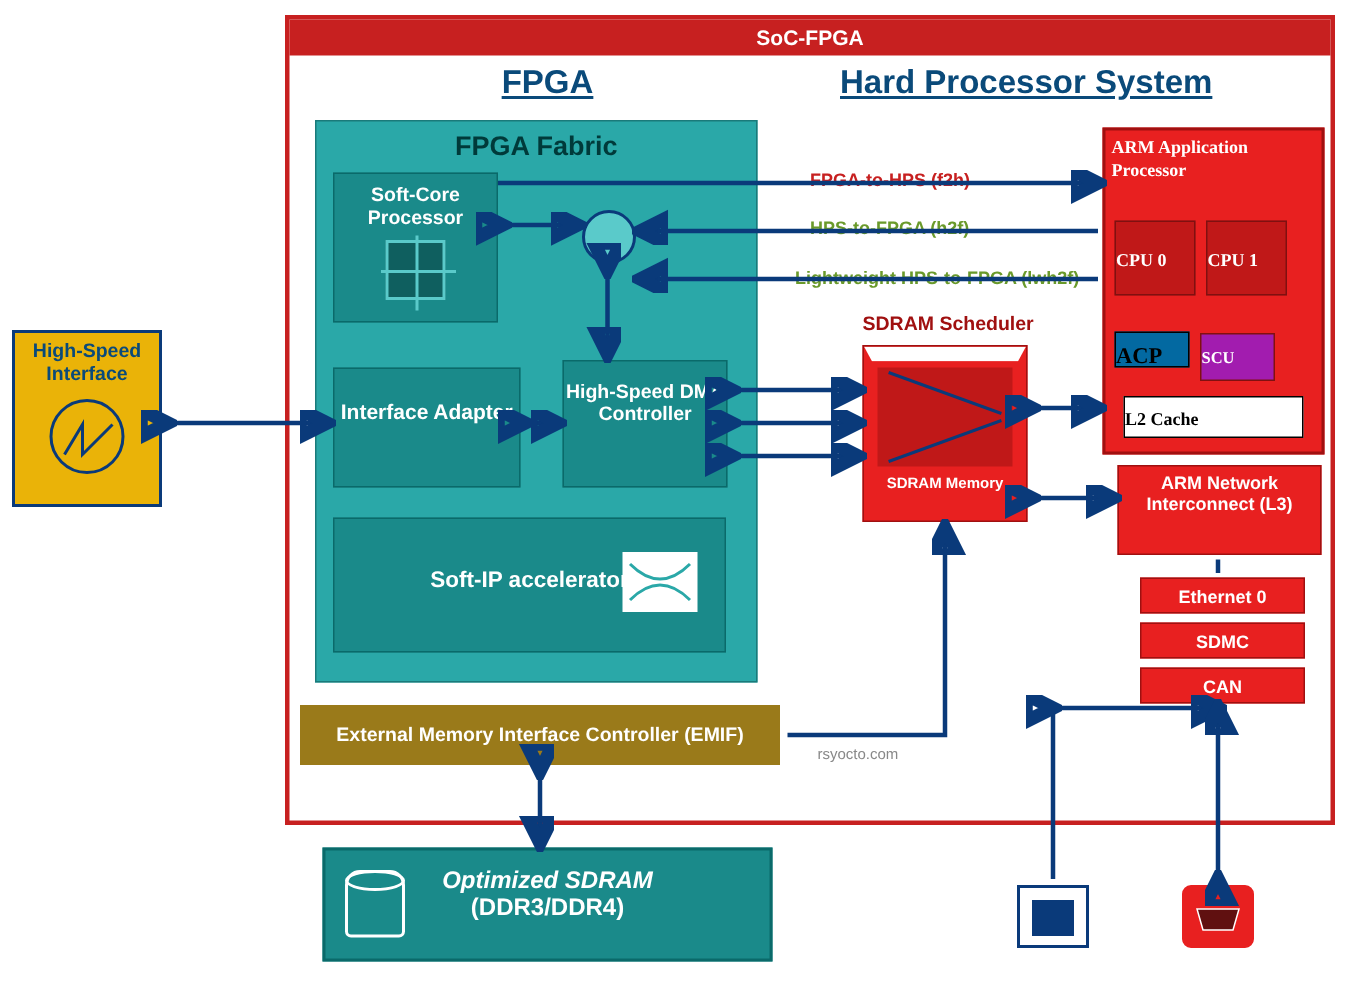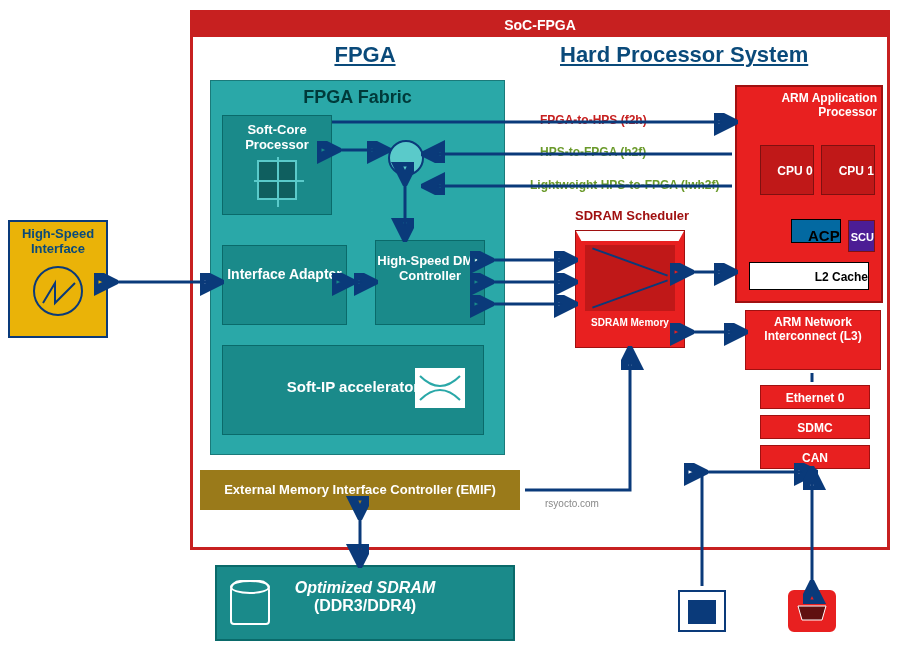--- a/index.html
+++ b/index.html
@@ -15,24 +15,24 @@
 .chip-icon::before, .chip-icon::after { content: ""; position: absolute; background: #5acaca; }
 .chip-icon::before { width: 50px; height: 2px; top: 50%; left: -5px; }
 .chip-icon::after { width: 2px; height: 50px; left: 50%; top: -5px; }
 .bus-circle { position: absolute; left: 388px; top: 140px; width: 36px; height: 36px; border: 2px solid #0a3a7a; border-radius: 50%; background: #5acaca; }
 .interface-adapter { position: absolute; left: 222px; top: 245px; width: 125px; height: 80px; background: #1a8a8a; border: 1px solid #0a6a6a; color: #fff; text-align: center; font-size: 14px; font-weight: bold; padding-top: 20px; }
 .dma { position: absolute; left: 375px; top: 240px; width: 110px; height: 85px; background: #1a8a8a; border: 1px solid #0a6a6a; color: #fff; text-align: center; font-size: 13px; font-weight: bold; padding-top: 12px; }
 .soft-ip { position: absolute; left: 222px; top: 345px; width: 262px; height: 90px; background: #1a8a8a; border: 1px solid #0a6a6a; color: #fff; text-align: center; font-size: 15px; font-weight: bold; padding-top: 32px; position: absolute; }
 .soft-ip-icon { position: absolute; right: 18px; top: 22px; width: 50px; height: 40px; background: #fff; }
 .emif { position: absolute; left: 200px; top: 470px; width: 320px; height: 40px; background: #9a7a1a; color: #fff; text-align: center; font-size: 13px; font-weight: bold; line-height: 40px; }
 .hps-title { position: absolute; left: 560px; top: 42px; color: #0a4a7a; font-size: 22px; font-weight: bold; text-decoration: underline; }
-.arm-proc { position: absolute; left: 735px; top: 85px; width: 148px; height: 218px; background: #e82020; border: 2px solid #a01010; color: #fff; text-align: right; font-size: 12px; font-weight: bold; padding: 4px; }
+.arm-proc { position: absolute; left: 735px; top: 85px; width: 148px; height: 218px; background: #e82020; border: 2px solid #a01010; color: #fff; text-align: left; font-size: 12px; font-weight: bold; padding: 4px; font-family: Liberation Serif, serif; }
 .cpu-box { display: inline-block; width: 54px; height: 50px; background: #c01818; border: 1px solid #801010; margin: 20px 2px; line-height: 50px; font-size: 12px; }
 .acp-box { display: inline-block; width: 50px; height: 24px; background: #0369a1; color: #000; border: 1px solid #000; margin: 4px 2px; line-height: 32px; font-size: 15px; }
-.scu-box { display: inline-block; width: 27px; height: 32px; background: #4c1d95; border: 1px solid #801010; margin: 4px 2px; line-height: 32px; font-size: 11px; }
+.scu-box { display: inline-block; width: 50px; height: 32px; background: #a21caf; border: 1px solid #801010; margin: 4px 2px; line-height: 32px; font-size: 11px; }
 .l2-box { width: 120px; height: 28px; background: #fff; color: #000; border: 1px solid #000; margin: 6px auto; line-height: 28px; font-size: 12px; }
 .sdram-sched-label { position: absolute; left: 575px; top: 208px; color: #a01010; font-size: 13px; font-weight: bold; }
 .sdram-box { position: absolute; left: 575px; top: 230px; width: 110px; height: 118px; background: #e82020; border: 1px solid #a01010; }
 .sdram-top { width: 100%; height: 10px; background: #fff; clip-path: polygon(0 0, 100% 0, 95% 100%, 5% 100%); }
 .sdram-switch { width: 90px; height: 66px; margin: 4px auto; background: #c01818; position: relative; }
 .sdram-switch::before { content: ""; position: absolute; width: 80px; height: 2px; background: #0a3a7a; top: 16px; left: 5px; transform: rotate(20deg); }
 .sdram-switch::after { content: ""; position: absolute; width: 80px; height: 2px; background: #0a3a7a; top: 48px; left: 5px; transform: rotate(-20deg); }
 .sdram-adapter-label { color: #fff; text-align: center; font-size: 10px; font-weight: bold; padding: 2px; }
 .l3-box { position: absolute; left: 745px; top: 310px; width: 136px; height: 60px; background: #e82020; border: 1px solid #a01010; color: #fff; text-align: center; font-size: 12px; font-weight: bold; padding: 4px; }
 .periph { position: absolute; width: 110px; height: 24px; background: #e82020; border: 1px solid #a01010; color: #fff; text-align: center; font-size: 12px; font-weight: bold; line-height: 24px; }

